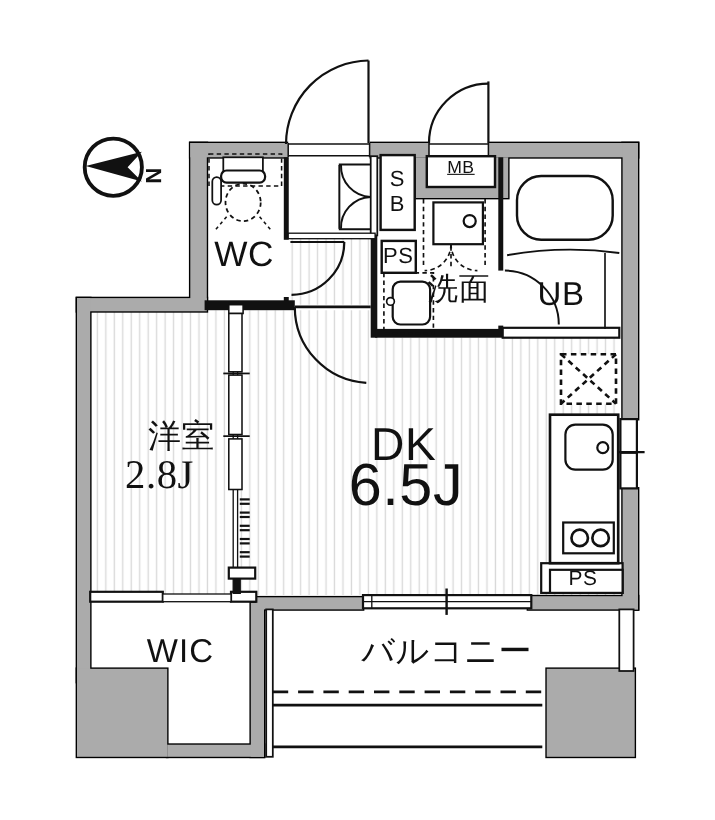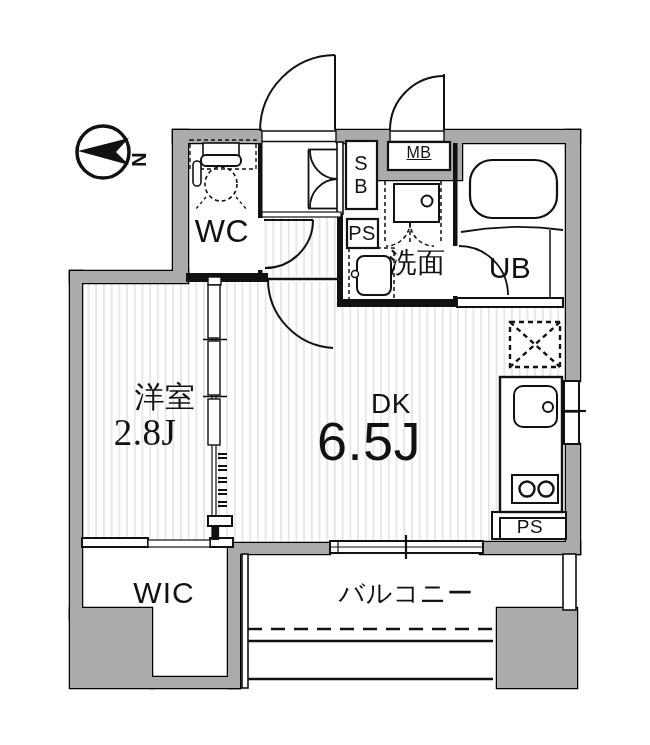--- a/index.html
+++ b/index.html
@@ -9,24 +9,24 @@
   .lbl{position:absolute;color:#111;white-space:nowrap;transform:translate(-50%,-50%);
        line-height:1;letter-spacing:0.5px;}
   .lbl-wc{left:222px;top:231px;font-size:32px;}
   .lbl-sb{left:361px;top:175px;font-size:20px;writing-mode:vertical-rl;text-orientation:upright;letter-spacing:1px;}
   .lbl-ps-upper{left:362px;top:233px;font-size:20px;}
   .lbl-mb{left:419px;top:153px;font-size:16px;text-decoration:underline;}
   .lbl-senmen{left:417px;top:263px;font-size:28px;}
   .lbl-ub{left:510px;top:268px;font-size:30px;}
   .lbl-yoshitsu{left:145px;top:397px;font-size:30px;margin-left:20px;}
   .lbl-yoshitsu-size{left:145px;top:432px;font-size:37px;font-family:Liberation Serif, serif;}
-  .lbl-dk{left:367px;top:404px;font-size:28px;margin-left:24px;}
+  .lbl-dk{left:367px;top:404px;font-size:42px;}
   .lbl-dk-size{left:369px;top:441px;font-size:54px;}
   .lbl-wic{left:164px;top:593px;font-size:30px;letter-spacing:1px;}
-  .lbl-balcony{left:406px;top:593px;font-size:26px;}
+  .lbl-balcony{left:406px;top:593px;font-size:30px;}
   .lbl-ps-lower{left:530px;top:526px;font-size:19px;}
   .lbl-north{left:129px;top:150px;width:20px;height:20px;font-size:20px;font-weight:bold;
              text-align:center;transform:rotate(90deg);}
 </style>
 </head>
 <body>
 
 <div id="stage">
 
 <svg id="plan-svg" width="650" height="745" viewBox="0 0 650 745" xmlns="http://www.w3.org/2000/svg">

